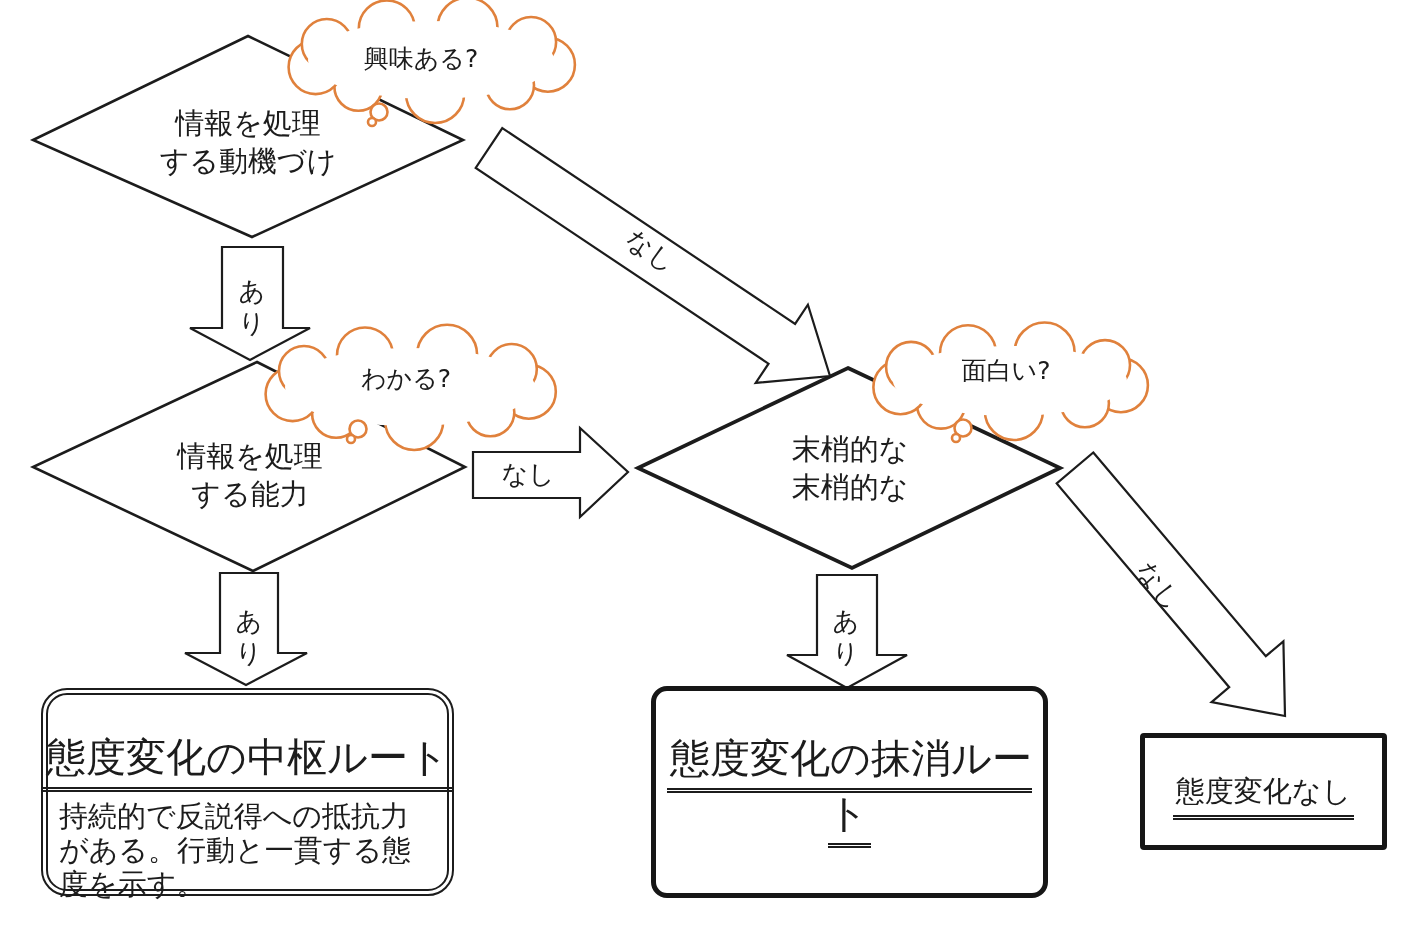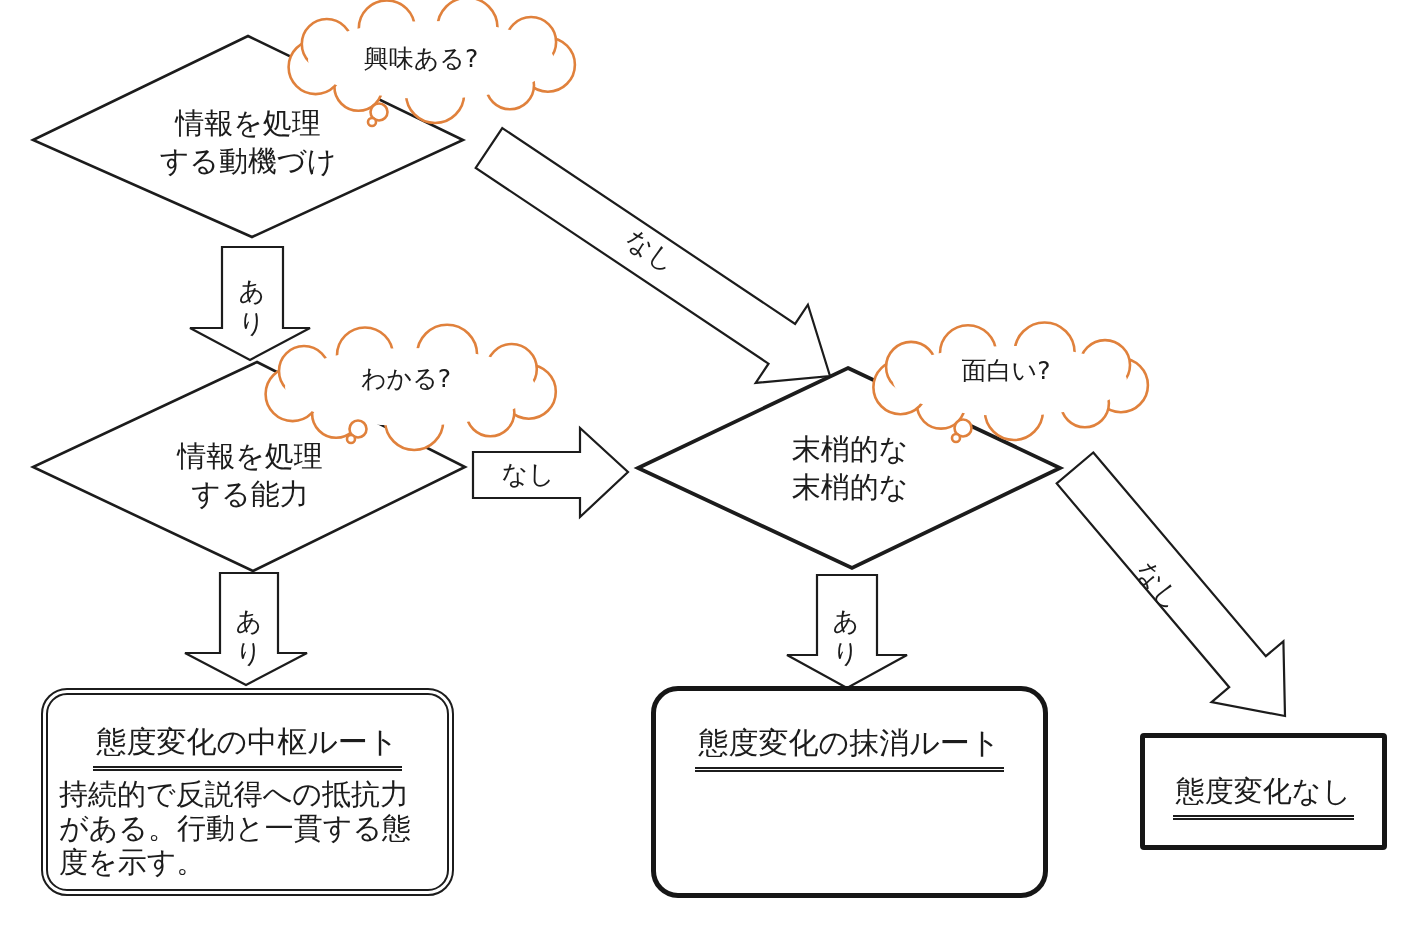--- a/index.html
+++ b/index.html
@@ -17,24 +17,24 @@
   .lbl .ln{display:block;}
   .diamond-lbl{font-size:29px;line-height:38px;}
   .cloud-lbl{font-size:25px;}
   .arrow-lbl{font-size:26px;}
   .vert{writing-mode:vertical-rl;text-orientation:upright;letter-spacing:3px;}
   .rot34{transform:translate(-50%,-50%) rotate(34deg);}
   .rot51{transform:translate(-50%,-50%) rotate(51deg);}
   .outcome{position:absolute;box-sizing:border-box;background:#fff;}
   #box-central{left:41px;top:688px;width:413px;height:208px;border:2px solid #1c1c1c;border-radius:26px;}
   #box-central::before{content:"";position:absolute;inset:3px;border:2px solid #1c1c1c;border-radius:21px;pointer-events:none;}
-  #box-peripheral{left:651px;top:686px;width:397px;height:212px;border:5px solid #161616;border-radius:27px;}
+  #box-peripheral{left:651px;top:686px;width:397px;height:212px;border:5px solid #161616;border-radius:16px;}
   #box-nochange{left:1140px;top:733px;width:247px;height:117px;border:5px solid #161616;border-radius:4px;
     display:flex;align-items:center;justify-content:center;}
-  .box-title{text-align:center;font-size:30px;margin-top:32px;}
+  .box-title{text-align:center;font-size:40px;margin-top:40px;}
   .u2{border-bottom:5px double #1c1c1c;padding:0 3px 7px;}
   .box-body{font-size:29px;line-height:34px;text-align:left;}
   #box-central .box-body{margin:14px 34px 0 16px;}
   #box-peripheral .box-body{margin:14px 30px 0 17px;}
   #box-nochange .box-title{margin:0;font-size:29px;}
 </style>
 </head>
 <body>
 
 <div id="stage">

